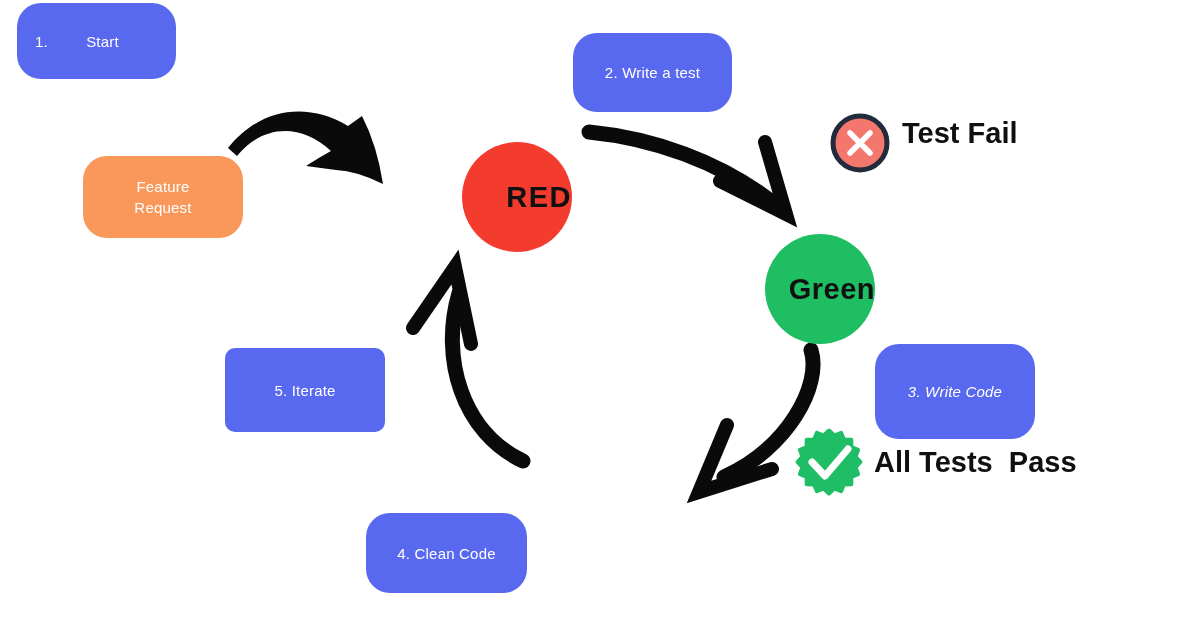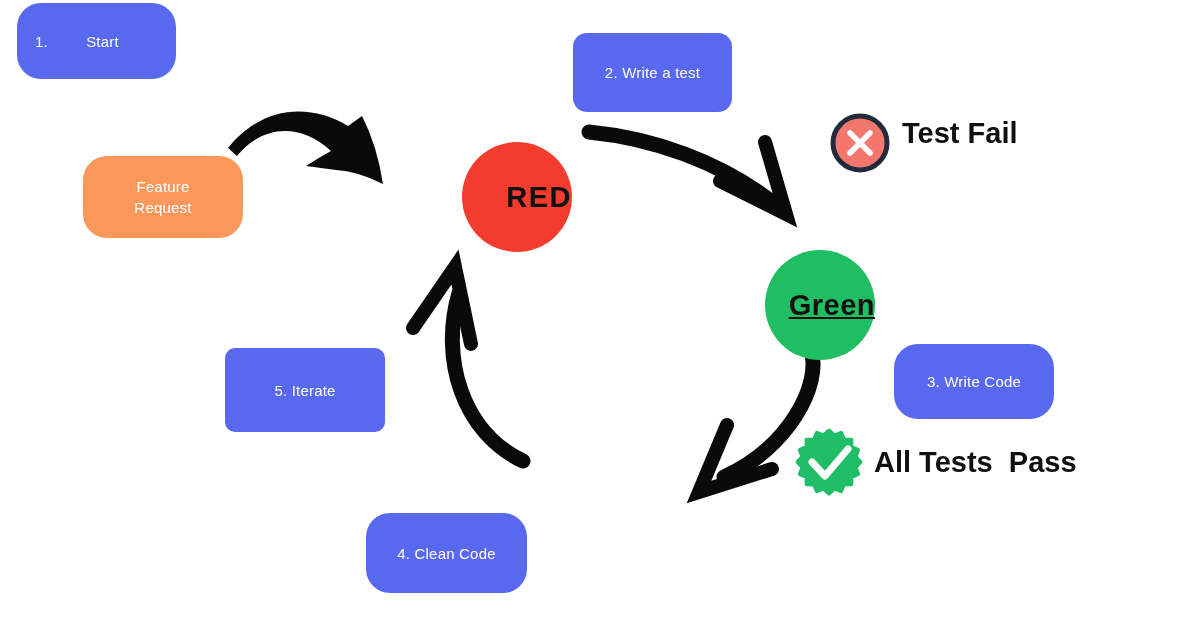--- a/index.html
+++ b/index.html
@@ -11,30 +11,30 @@
   .pill{
     position:absolute;border-radius:24px;background:var(--box-blue,#5868EF);
     color:#fff;display:flex;align-items:center;justify-content:center;
     font-size:15px;letter-spacing:.2px;
   }
   #start-box{left:17px;top:3px;width:159px;height:76px;}
   #start-box .num{position:absolute;left:18px;top:50%;transform:translateY(-50%);}
   #start-box .lbl{margin-left:12px;}
   #feature-box{left:83px;top:156px;width:160px;height:82px;background:var(--box-orange,#F9985A);}
   #feature-box .lbl{display:block;max-width:84px;text-align:center;line-height:1.4;}
-  #write-test-box{left:573px;top:33px;width:159px;height:79px;border-radius:14px;}
-  #write-code-box{left:894px;top:344px;width:160px;height:75px;}
+  #write-test-box{left:573px;top:33px;width:159px;height:79px;}
+  #write-code-box{left:875px;top:344px;width:160px;height:95px;font-style:italic;}
   #clean-code-box{left:366px;top:513px;width:161px;height:80px;}
   #iterate-box{left:225px;top:348px;width:160px;height:84px;border-radius:10px;}
   .circle{
     position:absolute;border-radius:50%;display:flex;align-items:center;justify-content:flex-end;
     font-weight:800;color:#111;letter-spacing:.5px;
   }
   #red-circle{left:462px;top:142px;width:110px;height:110px;background:var(--circle-red,#F43C2E);font-size:29px;letter-spacing:1.5px;}
-  #green-circle{left:765px;top:250px;width:110px;height:110px;background:var(--circle-green,#1FBE63);font-size:29px;text-decoration:underline;}
+  #green-circle{left:765px;top:234px;width:110px;height:110px;background:var(--circle-green,#1FBE63);font-size:29px;}
   #refactor-circle{left:547px;top:425px;width:106px;height:106px;background:var(--circle-darkblue,#0B47A9);font-size:29px;white-space:nowrap;}
   .caption{position:absolute;font-weight:800;font-size:29px;color:#101010;}
   #test-fail-label{left:902px;top:117px;}
   #all-tests-label{left:874px;top:446px;white-space:pre;}
 </style>
 </head>
 <body>
 
 <div id="canvas">
 

